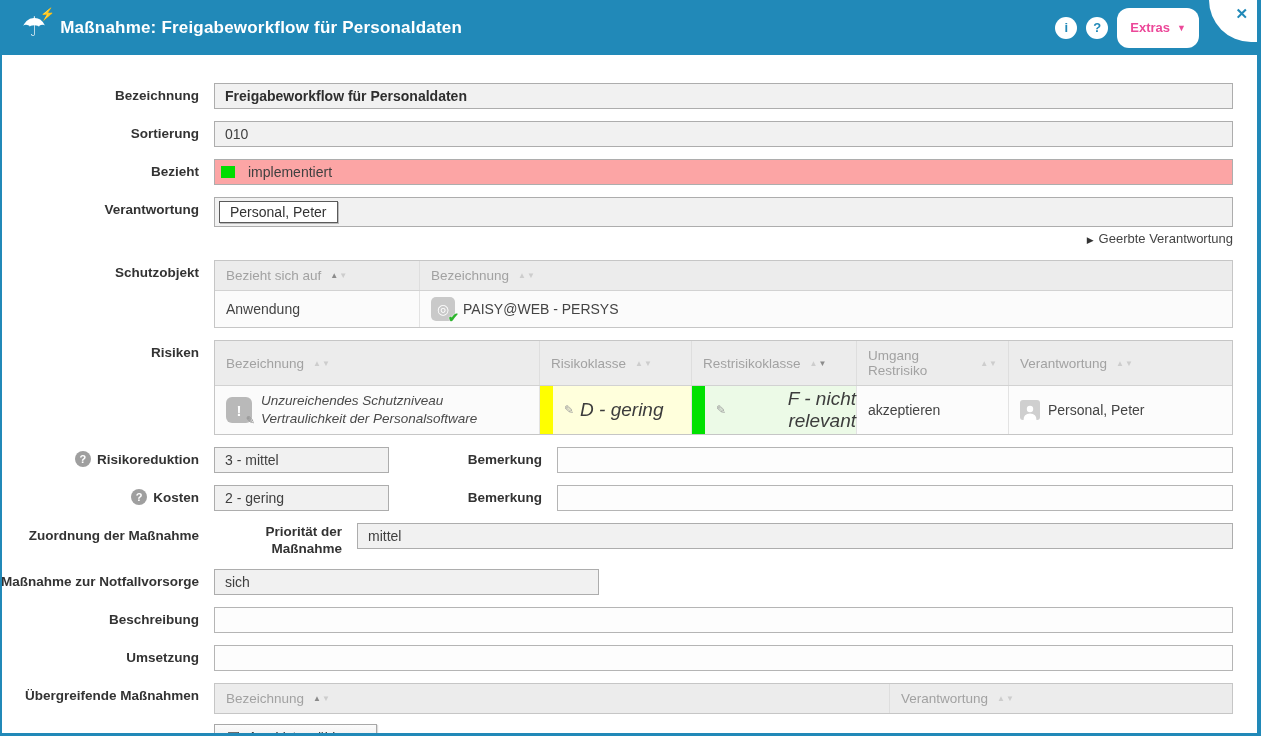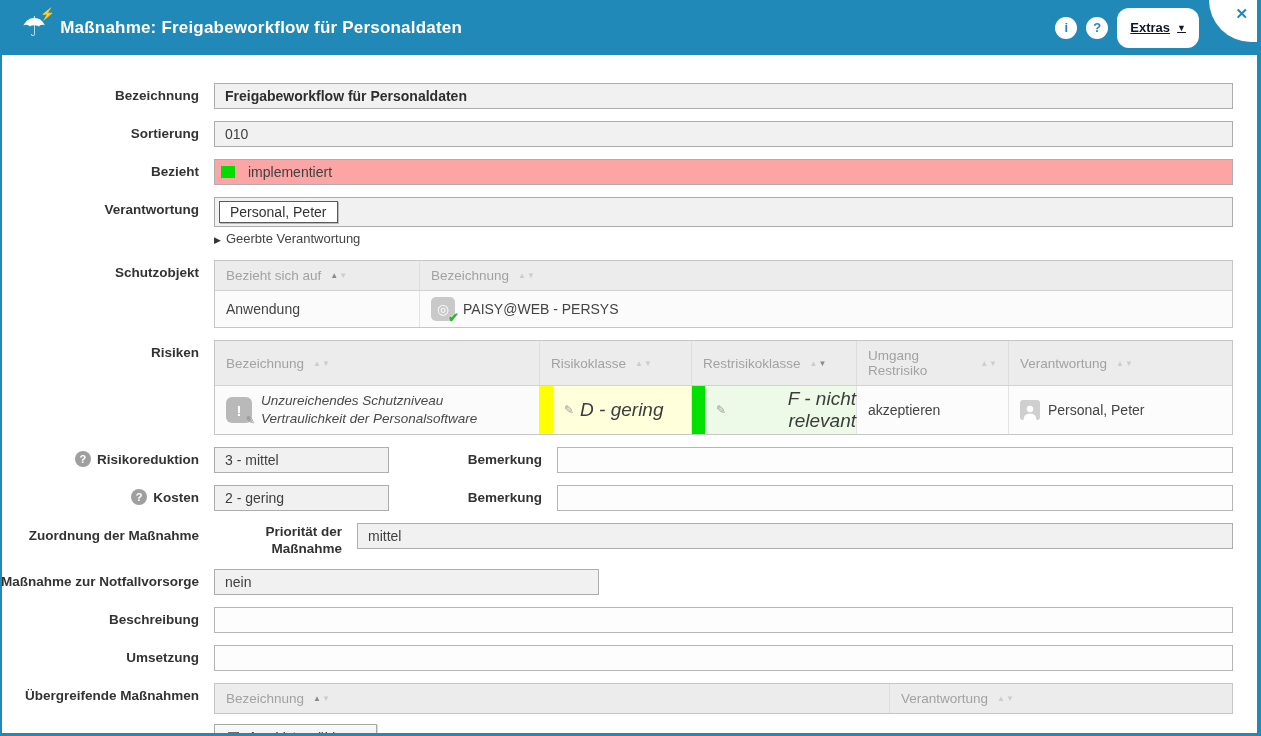--- a/index.html
+++ b/index.html
@@ -8,22 +8,22 @@
             border-left:2px solid #2189b8; border-right:4px solid #2189b8; border-bottom:3px solid #2189b8; overflow:hidden; }
 
   
   .topbar { position:relative; height:55px; background:#2189b8; display:flex; align-items:center; padding-left:20px; }
   .appicon { position:relative; color:#fff; font-size:27px; line-height:1; margin-right:14px; }
   .appicon .bolt { position:absolute; top:-6px; right:-9px; font-size:12px; }
   .apptitle { color:#fff; font-size:17px; font-weight:bold; letter-spacing:.2px; }
   .topbar-right { position:absolute; right:58px; top:0; height:55px; display:flex; align-items:center; gap:9px; }
   .circle-btn { width:22px; height:22px; border-radius:50%; background:#fff; color:#2189b8;
                 display:flex; align-items:center; justify-content:center; font-weight:bold; font-size:13px; cursor:pointer; }
-  .extras-btn { height:40px; background:#fff; color:#0f172a; border-radius:12px; padding:0 13px;
-                display:flex; align-items:center; gap:7px; font-weight:bold; font-size:13px; cursor:pointer;text-decoration:underline; }
+  .extras-btn { height:40px; background:#fff; color:#ec4899; border-radius:12px; padding:0 13px;
+                display:flex; align-items:center; gap:7px; font-weight:bold; font-size:13px; cursor:pointer; }
   .extras-btn .caret { font-size:9px; }
   .corner-close { position:absolute; top:0; right:0; width:48px; height:42px; background:#fff;
                   border-bottom-left-radius:48px; z-index:5; }
   .corner-close .x { position:absolute; top:5px; right:9px; color:#2189b8; font-size:15px; font-weight:bold; cursor:pointer; }
 
   
   .content { padding:28px 24px 0 0; }
   .frow { display:flex; align-items:flex-start; margin-bottom:12px; }
   .lbl { width:212px; padding-right:15px; padding-top:5px; font-weight:bold; font-size:13.5px; color:#333;
          display:flex; justify-content:flex-end; align-items:flex-start; white-space:nowrap; flex:0 0 212px; gap:6px; }
@@ -38,21 +38,21 @@
   
   .fld.status { padding:6px; background:#fca5a5; }
   .status-block { width:14px; height:100%; background:#00dd00; flex:0 0 14px; }
   .fld.status .txt { padding-left:13px; }
 
   
   .fld.vrw { height:30px; padding:0 4px; }
   .chip { background:#fff; border:1px solid #5a5a5a; box-shadow:1px 1px 0 #bbb; padding:2px 10px; font-size:14px; color:#333; cursor:pointer; }
 
   .inherit-row { margin-top:-4px; margin-bottom:14px; }
-  .inherit-link { flex:1; font-size:13px; color:#444; cursor:pointer; }
+  .inherit-link { flex:1; text-align:right; font-size:13px; color:#444; cursor:pointer; }
   .inherit-link .tri { font-size:9px; margin-right:5px; color:#333; }
 
   
   .tbl { flex:1; border:1px solid #c6c6c6; background:#6d28d9; }
   .thead { display:grid; background:#ececec; }
   .trow  { display:grid; border-top:1px solid #d2d2d2; background:#fbfbfb; }
   .th { padding:7px 11px; font-size:13.5px; color:#a2a2a2; display:flex; align-items:center; border-right:1px solid #dedede; }
   .th:last-child { border-right:none; }
   .td { padding:6px 11px; font-size:14px; color:#444; display:flex; align-items:center; border-right:1px solid #e3e3e3; }
   .td:last-child { border-right:none; }
@@ -298,21 +298,21 @@
       <div class="lbl">Zuordnung der Maßnahme</div>
       <div class="lbl-prio">Priorität der Maßnahme</div>
       <div class="fld grow">
         <span>mittel</span>
       </div>
     </div>
 
     <div class="frow">
       <div class="lbl">Maßnahme zur Notfallvorsorge</div>
       <div class="fld w385">
-        <span>nein</span>
+        <span>sich</span>
       </div>
     </div>
 
     <div class="frow">
       <div class="lbl">Beschreibung</div>
       <div class="fld grow white">
         <span></span>
       </div>
     </div>
 

